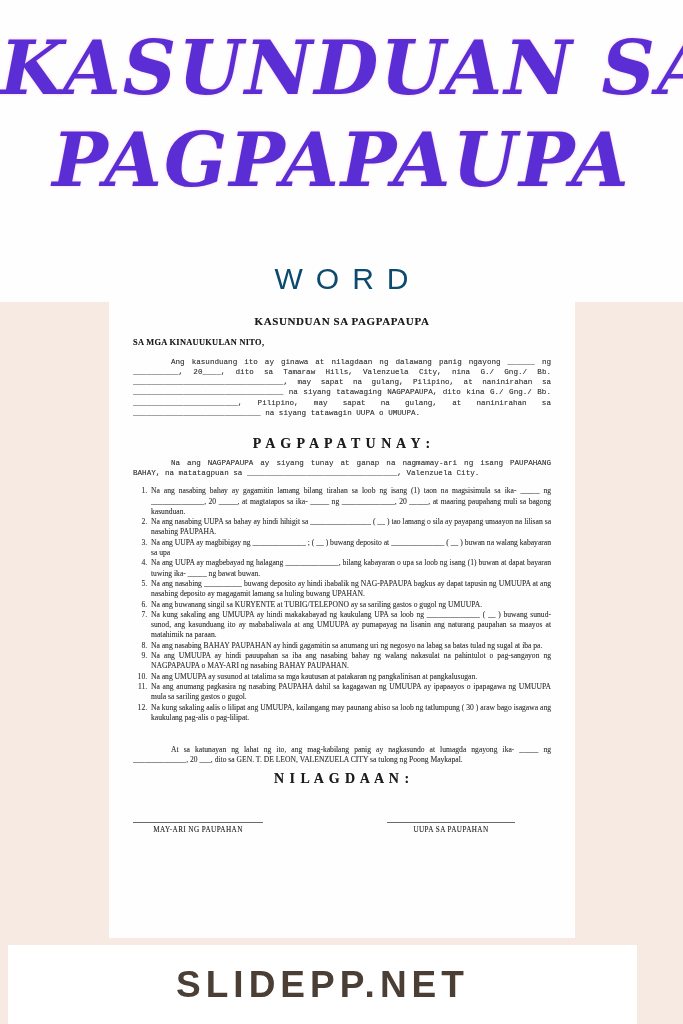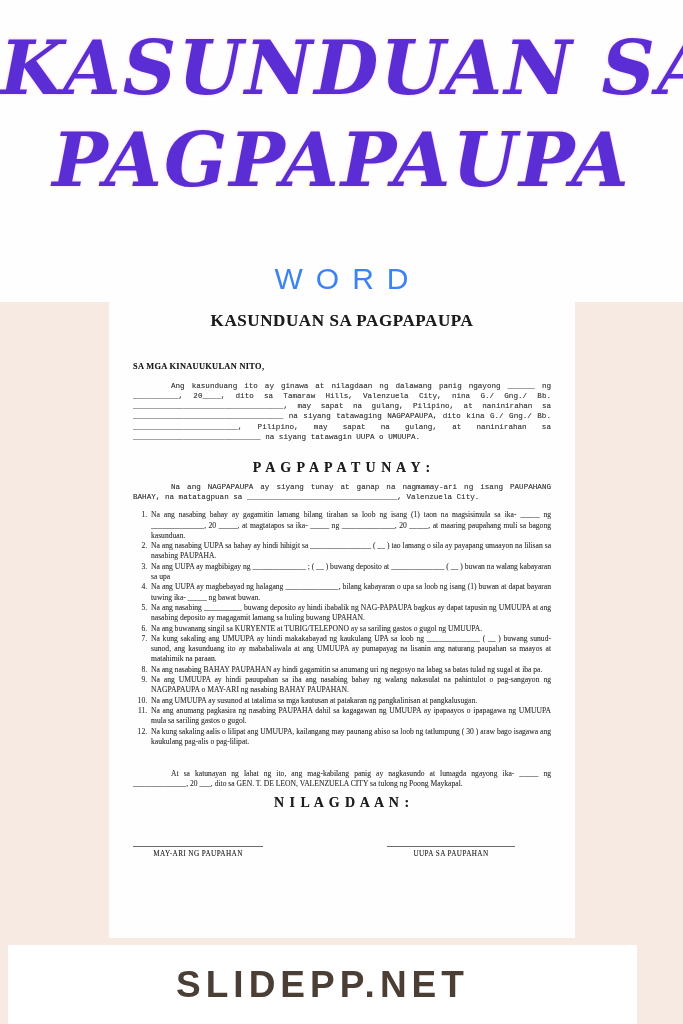--- a/index.html
+++ b/index.html
@@ -23,38 +23,38 @@
     font-style:italic; font-weight:bold;
     font-size:74px; line-height:92px; letter-spacing:2px;
     color:#5b2ed5;
     text-shadow:0 0 3px rgba(243,198,215,.9);
     white-space:nowrap;
   }
   .word-label {
     position:absolute; left:0; right:0; bottom:6px;
     text-align:center;
     font-size:30px; letter-spacing:13px; text-indent:13px;
-    color:#3b82f6; font-weight:400;
+    color:#0c4a6e; font-weight:400;
   }
 
   
   .doc {
     position:absolute; left:109px; top:302px; width:466px; height:636px;
     background:#fefefe;
     padding:8px 24px 0 24px;
     font-family:"Liberation Serif", serif;
     font-size:7.6px; line-height:10.3px; color:#3d3d3d;
     text-shadow:0 0 .4px rgba(70,70,70,.55);
   }
   .doc-title {
-    text-align:center; font-weight:bold; font-size:17px;
+    text-align:center; font-weight:bold; font-size:11px;
     letter-spacing:.6px; color:#1c1c1c; margin-top:6px;
   }
   .doc-salutation {
-    font-weight:bold; font-size:8.4px; color:#1c1c1c; margin-top:36px;
+    font-weight:bold; font-size:8.4px; color:#1c1c1c; margin-top:12px;
     letter-spacing:.3px;
   }
   .doc-para {
     margin-top:8px; text-align:justify; text-indent:38px;font-family:Liberation Mono, monospace;
   }
   .doc-heading {
     margin-top:21px; text-align:center; font-weight:bold;
     font-size:14px; color:#1c1c1c; letter-spacing:1px;
   }
   .doc-list {

